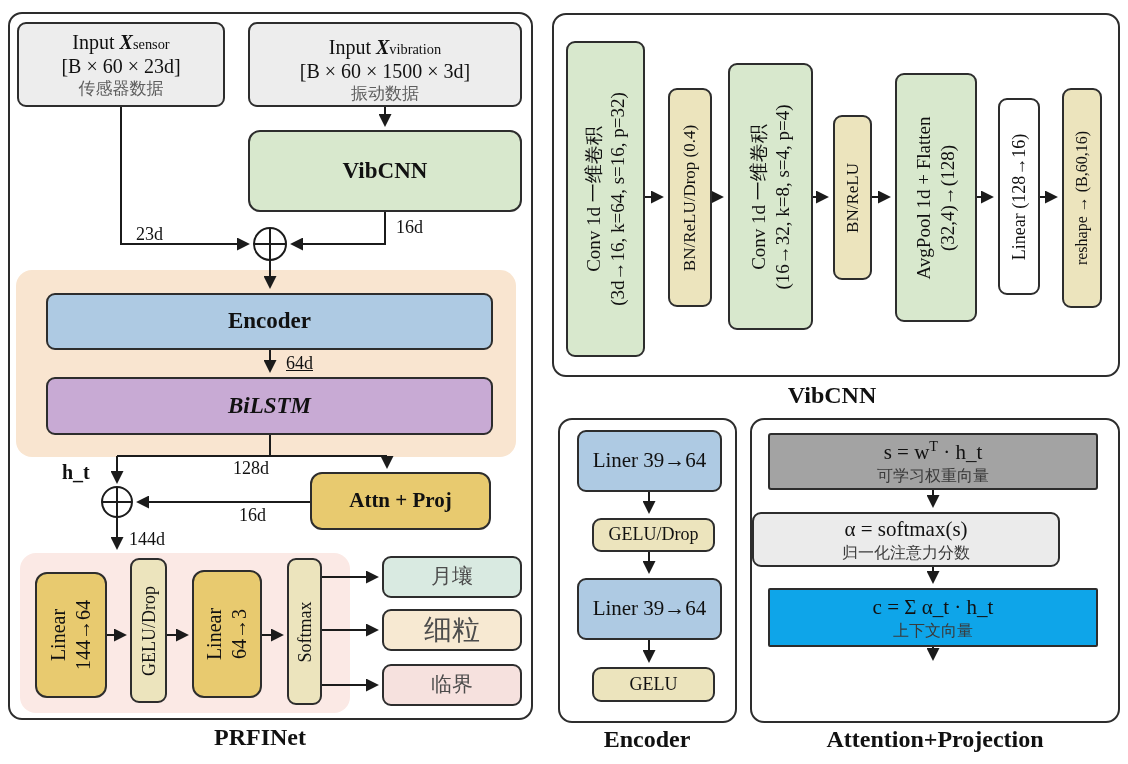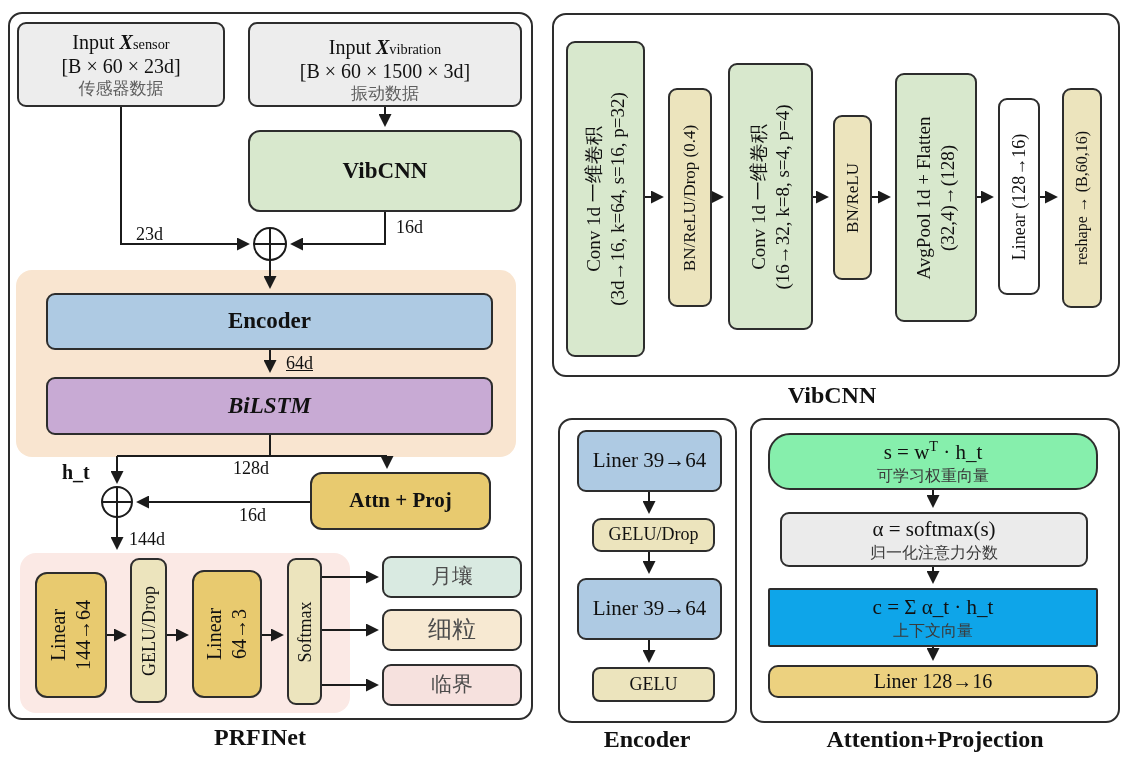--- a/index.html
+++ b/index.html
@@ -128,21 +128,21 @@
     <div class="rot" style="font-size:20px;">
       <div>Linear</div>
       <div>64→3</div>
     </div>
   </div>
   <div class="box" style="left:287px;top:558px;width:35px;height:147px;background:#ece4bd;">
     <div class="rot" style="font-size:18px;">Softmax</div>
   </div>
 
   <div class="box" style="left:382px;top:556px;width:140px;height:42px;background:#d9eae1;font-size:21px;color:#4c4c4c;">月壤</div>
-  <div class="box" style="left:382px;top:609px;width:140px;height:42px;background:#f7e9d2;font-size:24px;color:#4c4c4c;">细粒</div>
+  <div class="box" style="left:382px;top:609px;width:140px;height:42px;background:#f7e9d2;font-size:28px;color:#4c4c4c;">细粒</div>
   <div class="box" style="left:382px;top:664px;width:140px;height:42px;background:#f6e1de;font-size:21px;color:#4c4c4c;">临界</div>
 
   <div class="panel" style="left:552px;top:13px;width:568px;height:364px;"></div>
   <div class="ptitle" style="left:832px;top:382px;">VibCNN</div>
 
   <div class="box" style="left:566px;top:41px;width:79px;height:316px;background:#d8e8cd;">
     <div class="rot" style="font-size:19px;">
       <div>Conv 1d 一维卷积</div>
       <div>(3d→16, k=64, s=16, p=32)</div>
     </div>
@@ -171,34 +171,33 @@
   <div class="box" style="left:1062px;top:88px;width:40px;height:220px;background:#ece4bd;">
     <div class="rot" style="font-size:16px;">reshape → (B,60,16)</div>
   </div>
 
   <div class="panel" style="left:558px;top:418px;width:179px;height:305px;"></div>
   <div class="ptitle" style="left:647px;top:726px;">Encoder</div>
 
   <div class="box" style="left:577px;top:430px;width:145px;height:62px;background:#aecae3;font-size:21px;">Liner 39→64</div>
   <div class="box" style="left:592px;top:518px;width:123px;height:34px;background:#ece4bd;font-size:18px;">GELU/Drop</div>
   <div class="box" style="left:577px;top:578px;width:145px;height:62px;background:#aecae3;font-size:21px;">Liner 39→64</div>
-  <div class="box" style="left:592px;top:667px;width:123px;height:35px;background:#ece4bd;font-size:18px;border-radius:8px;">GELU</div>
+  <div class="box" style="left:592px;top:667px;width:123px;height:35px;background:#ece4bd;font-size:18px;">GELU</div>
 
   <div class="panel" style="left:750px;top:418px;width:370px;height:305px;"></div>
   <div class="ptitle" style="left:935px;top:726px;">Attention+Projection</div>
 
-  <div class="box" style="left:768px;top:433px;width:330px;height:57px;background:#86efac;border-radius:22px;">
+  <div class="box" style="left:768px;top:433px;width:330px;height:57px;background:#a3a3a3;border-radius:3px;">
     <div class="fx">
       <span>s = w</span><span class="supsm">T</span><span> · h_t</span>
     </div>
     <div class="capdark">可学习权重向量</div>
   </div>
-  <div class="box" style="left:780px;top:512px;width:308px;height:55px;background:#ebebeb;">
+  <div class="box" style="left:752px;top:512px;width:308px;height:55px;background:#ebebeb;">
     <div class="fx">α = softmax(s)</div>
     <div class="capdark">归一化注意力分数</div>
   </div>
   <div class="box" style="left:768px;top:588px;width:330px;height:59px;background:#0ea5e9;border-radius:2px;">
     <div class="fx">c = Σ α_t · h_t</div>
     <div class="capdark">上下文向量</div>
   </div>
-  <div class="box" style="left:768px;top:665px;width:330px;height:33px;background:#ecd17f;border-radius:10px;font-size:20px;">Liner 128→16</div>
 
 </div>
 
 </body></html>

